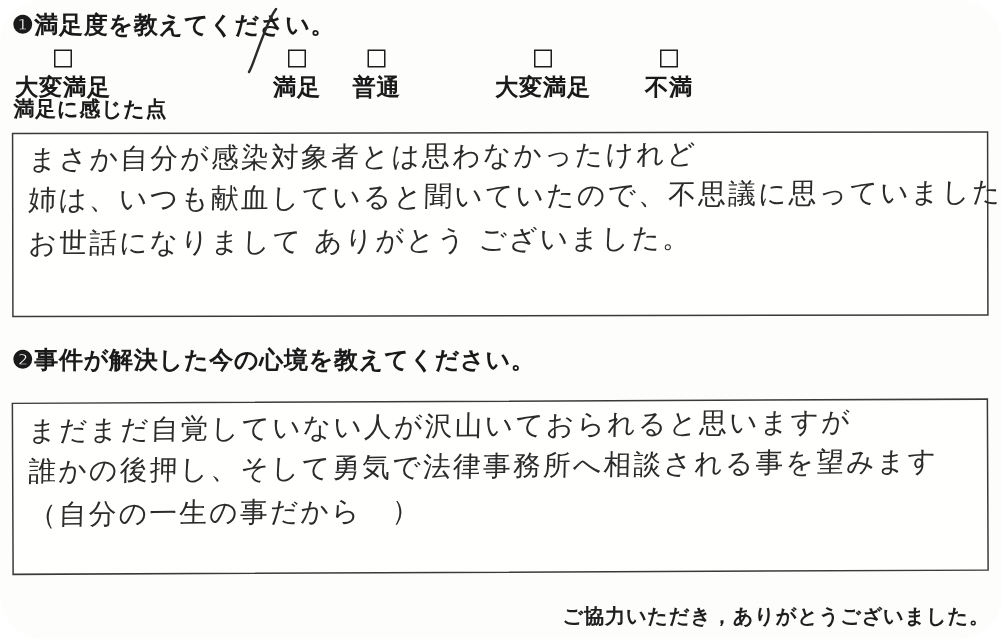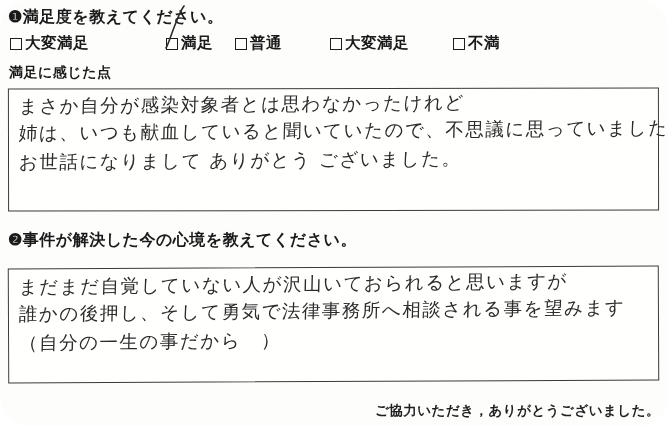--- a/index.html
+++ b/index.html
@@ -27,20 +27,21 @@
   }
   .q-number { font-weight: bold; }
   .option-row { position: absolute; top: 33px; left: 0; width: 668px; height: 20px; }
   .option {
     position: absolute;
     top: 0;
     display: flex;
     align-items: center;
     gap: 3px;
     white-space: nowrap;
+    flex-direction: column;
   }
   .cb {
     display: inline-block;
     width: 12px;
     height: 12px;
     border: 1.6px solid #1d1d1d;
     background: transparent;
     box-sizing: border-box;
   }
   .cb-label {
@@ -103,33 +104,33 @@
 
   <div class="q-heading" style="top:7px">
     <span class="q-number">❶</span><span>満足度を教えてください。</span>
   </div>
 
   <div class="option-row">
     <div class="option" style="left:10px">
       <span class="cb"></span>
       <span class="cb-label">大変満足</span>
     </div>
-    <div class="option" style="left:166px">
+    <div class="option" style="left:182px">
       <span class="cb"></span>
       <span class="cb-label">満足</span>
     </div>
     <div class="option" style="left:235px">
       <span class="cb"></span>
       <span class="cb-label">普通</span>
     </div>
     <div class="option" style="left:330px">
       <span class="cb"></span>
       <span class="cb-label">大変満足</span>
     </div>
-    <div class="option" style="left:453px">
+    <div class="option" style="left:430px">
       <span class="cb"></span>
       <span class="cb-label">不満</span>
     </div>
   </div>
 
   <svg class="checkmark-svg" viewBox="0 0 30 46">
     <path d="M 5 43 C 7 40 10 30 14 20 C 17 12 20 5 23 1" stroke="#2b2b2b" stroke-width="1.6" fill="none" stroke-linecap="round"></path>
   </svg>
 
   <div class="answer-label">満足に感じた点</div>

